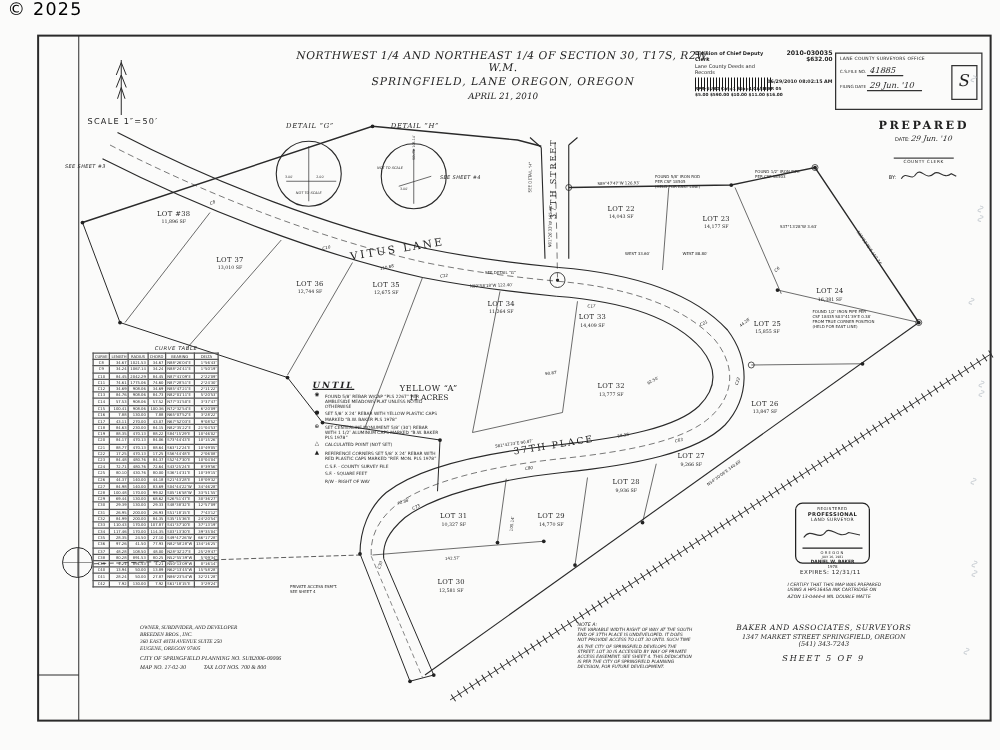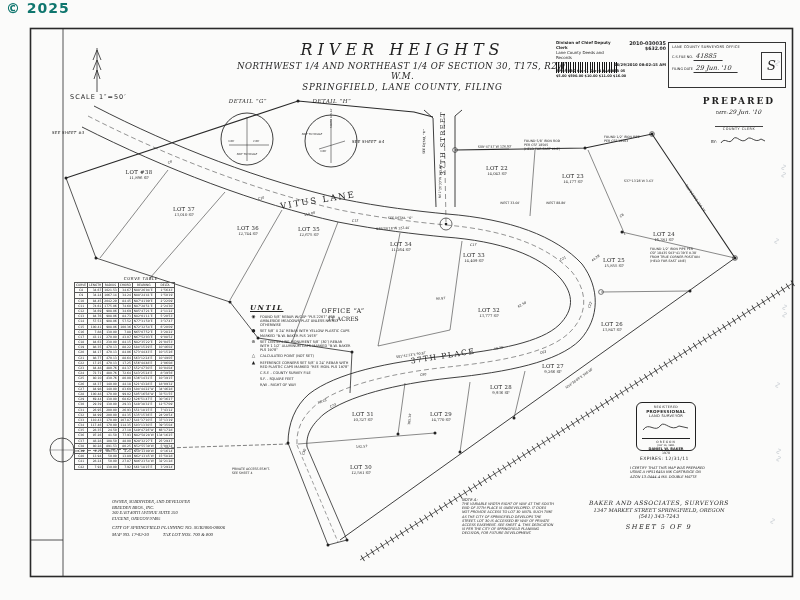--- a/index.html
+++ b/index.html
@@ -1,19 +1,19 @@
 <!DOCTYPE html>
 <html><head>
 <meta charset="utf-8">
 <style>
   html,body{margin:0;padding:0;}
   body{width:800px;height:600px;background:#fbfbfa;position:relative;overflow:hidden;
        font-family:"DejaVu Sans",sans-serif;color:#1f1f1f;}
   .abs{position:absolute;}
-  #watermark{left:6px;top:0px;font-size:14px;font-weight:bold;color:#0f766e;letter-spacing:1px;}
+  #watermark{left:6px;top:0px;font-size:14px;font-weight:normal;color:#000000;letter-spacing:1px;}
   
   #title-block{left:230px;top:40px;width:345px;text-align:center;font-family:"DejaVu Serif",serif;font-style:italic;}
   #map-title{font-size:16px;letter-spacing:5px;font-weight:normal;margin:0 0 2px 0;}
   .title-line1{font-size:8.6px;letter-spacing:.4px;}
   .title-line2{font-size:8.6px;letter-spacing:.8px;margin-top:1px;}
   .title-line3{font-size:7px;margin-top:2px;}
   
   #clerk-stamp{left:556px;top:40px;width:110px;font-size:4px;line-height:1.25;}
   #clerk-stamp .row{display:flex;justify-content:space-between;}
   .clerk-left{width:62px;}
@@ -206,23 +206,23 @@
     <circle cx="652" cy="134" r="2.4"></circle>
       <circle cx="735" cy="258" r="2.4"></circle>
     <circle cx="455" cy="150" r="2.4"></circle>
       <circle cx="601" cy="292" r="2.4"></circle>
   </g>
 </svg>
 
 <div class="abs" id="watermark">© 2025</div>
 
 <div class="abs" id="title-block">
-  <h1 id="map-title">RIVER HEIGHTS</h1>
   <div class="title-line1">NORTHWEST 1/4 AND NORTHEAST 1/4 OF SECTION 30, T17S, R2W, W.M.</div>
-  <div class="title-line2">SPRINGFIELD, LANE COUNTY, FILING</div>
+  <div class="title-line2">SPRINGFIELD, LANE OREGON, OREGON</div>
+  <div class="title-line3">APRIL 21, 2010</div>
 </div>
 
 <div class="abs" id="clerk-stamp">
   <div class="row">
     <div class="clerk-left">
       <div style="font-weight:bold;">Division of Chief Deputy Clerk</div>
       <div>Lane County Deeds and Records</div>
     </div>
     <div>
       <div class="clerk-instr">2010-030035</div>
@@ -600,21 +600,21 @@
           <td>130.00</td>
           <td>7.92</td>
           <td>S61°18′15″E</td>
           <td>3°29′24″</td>
         </tr>
       </tbody>
   </table>
 </div>
 
 <div class="abs" id="tract">
-  <div id="tract-name">OFFICE “A”</div>
+  <div id="tract-name">YELLOW “A”</div>
   <div id="tract-area">11 ACRES</div>
 </div>
 
 <div class="abs" id="map-text" style="left:0;top:0;width:800px;height:600px;pointer-events:none;">
     <div class="lot" style="left: 497px; top: 170px;">
       <div class="lot-name">LOT 22</div>
       <div class="lot-area">14,043 SF</div>
     </div>
     <div class="lot" style="left: 573px; top: 178px;">
       <div class="lot-name">LOT 23</div>

